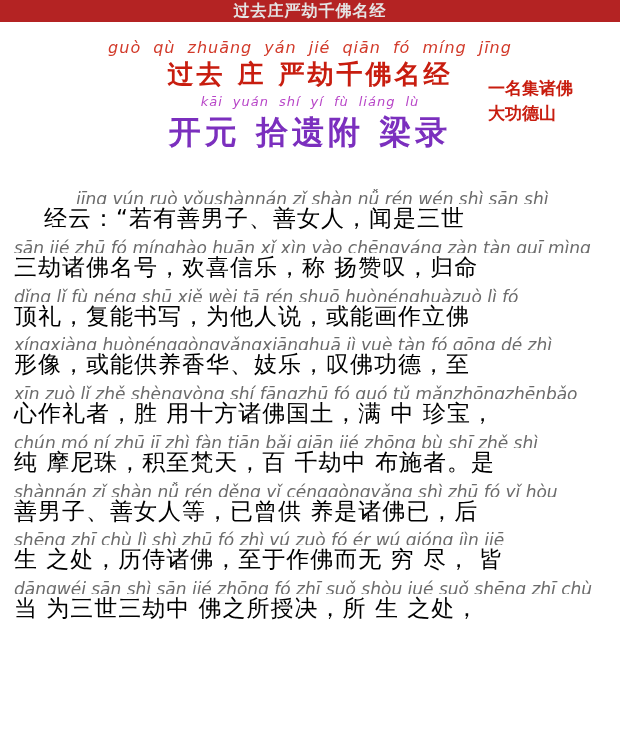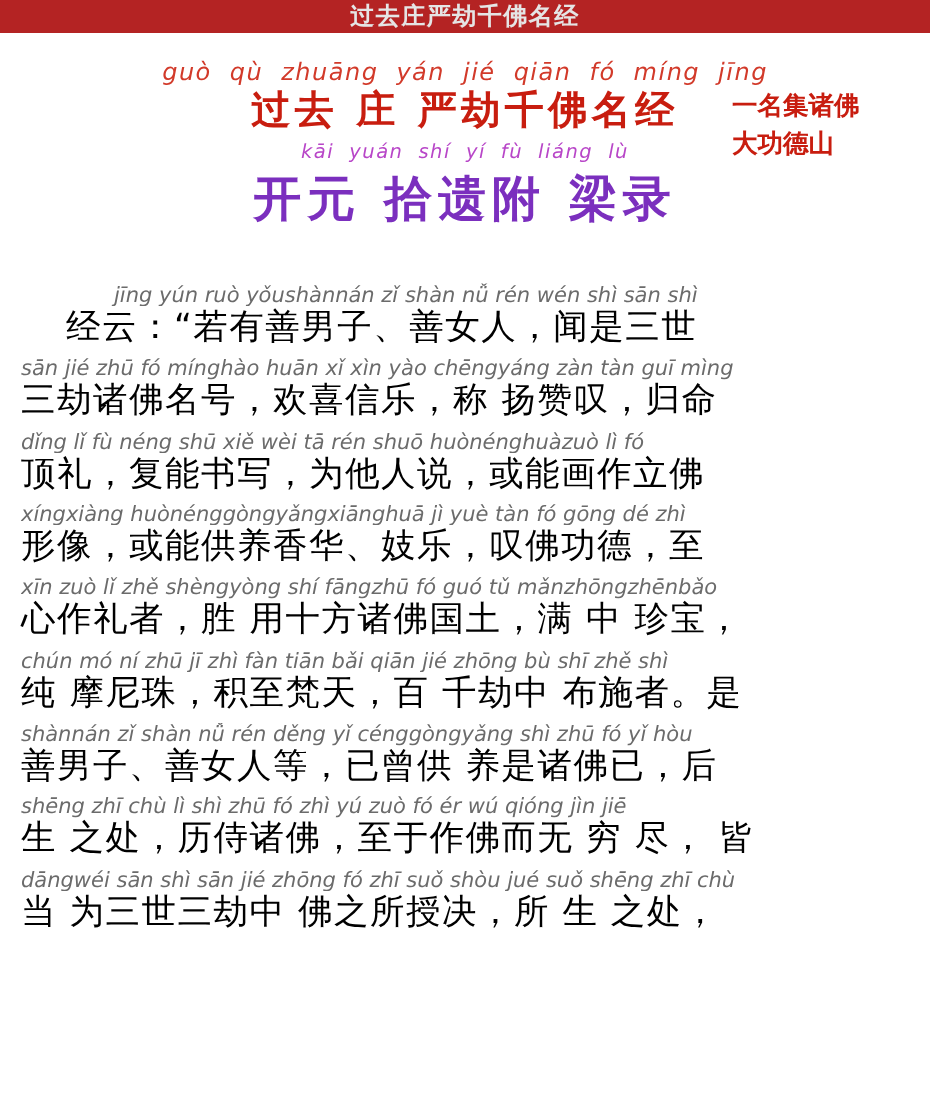--- a/index.html
+++ b/index.html
@@ -58,21 +58,21 @@
     color: #c81d0f;
     font-size: 26px;
     font-weight: bold;
     letter-spacing: 3px;
     line-height: 1.2;
     display: inline-block;
   }
   .side-note {
     position: absolute;
     right: 24px;
-    top: 0;
+    top: 17px;
     color: #c81d0f;
     font-size: 17px;
     font-weight: bold;
     line-height: 1.45;
     text-align: left;
     width: 108px;
   }
 
   .sub-pinyin {
     margin-top: 4px;
@@ -94,21 +94,21 @@
   
   .body-text {
     margin-top: 34px;
     padding: 0 14px;
   }
   .line {
     margin-bottom: 5px;
   }
   .ruby-row {
     color: #6b6b6b;
-    font-size: 14px;
+    font-size: 17px;
     font-style: italic;
     height: 15px;
     white-space: nowrap;
     overflow: hidden;
   }
   .han-row {
     color: #000000;
     font-size: 23px;
     letter-spacing: 1px;
     white-space: nowrap;

